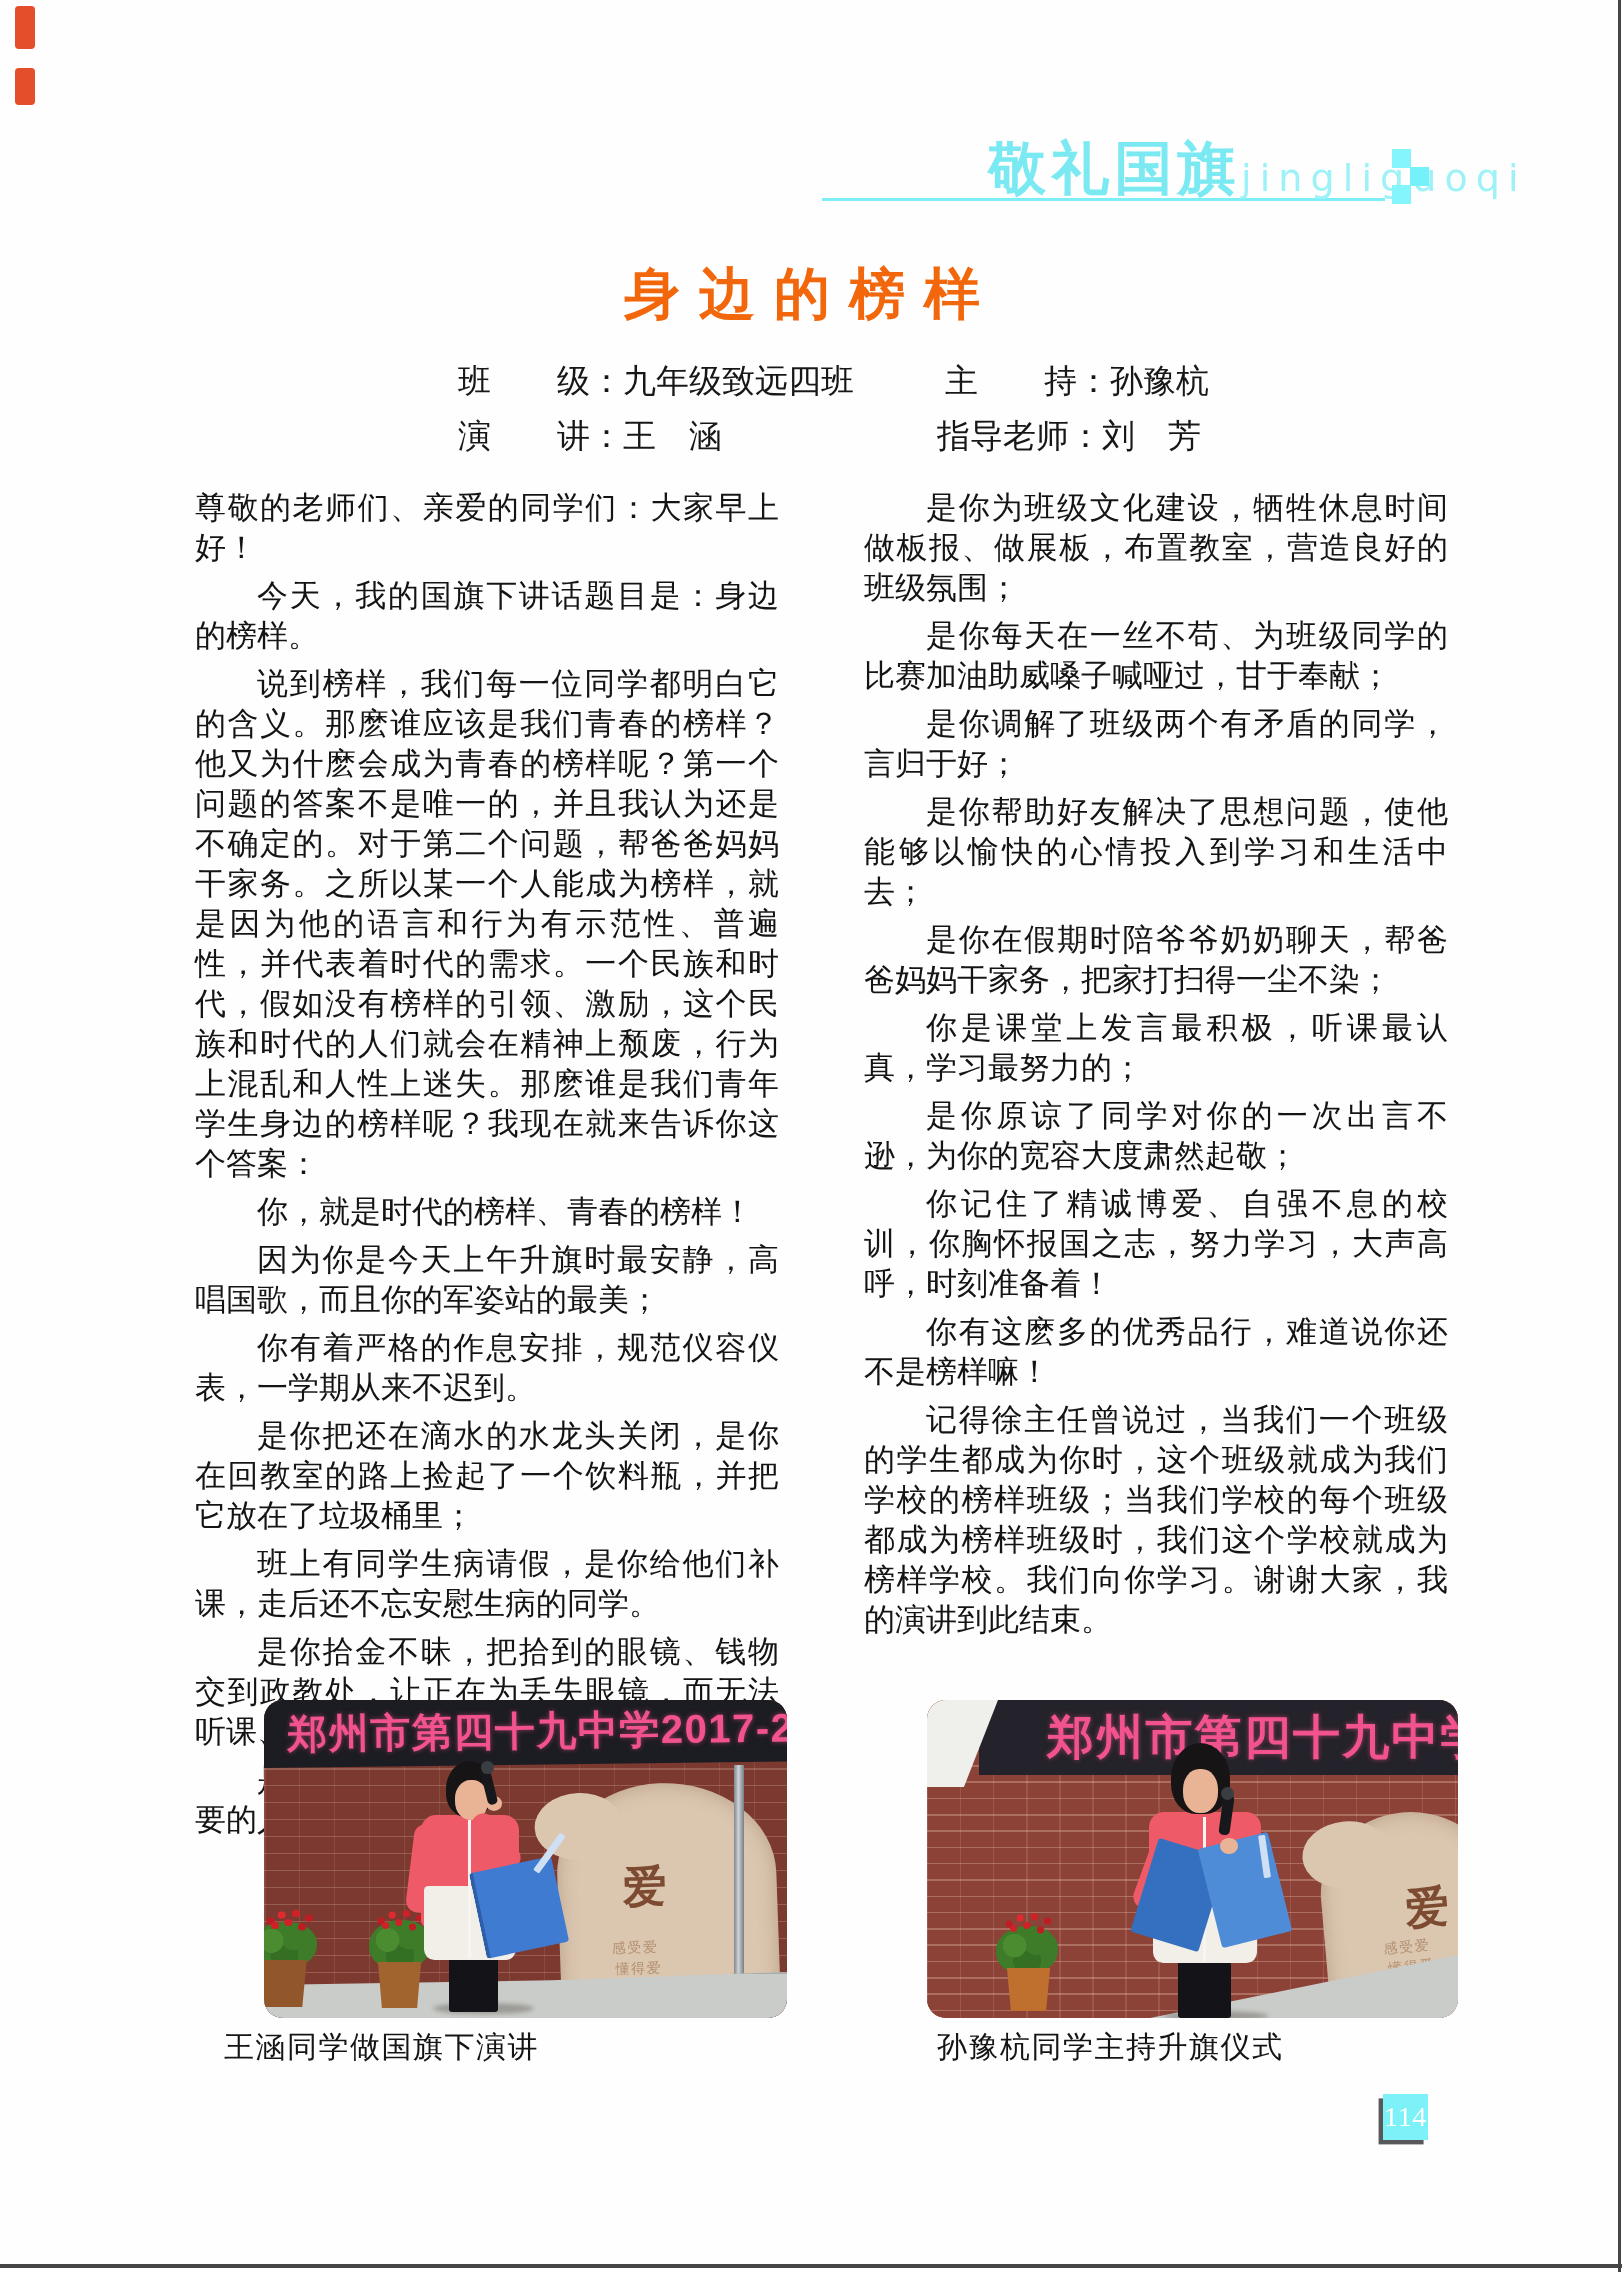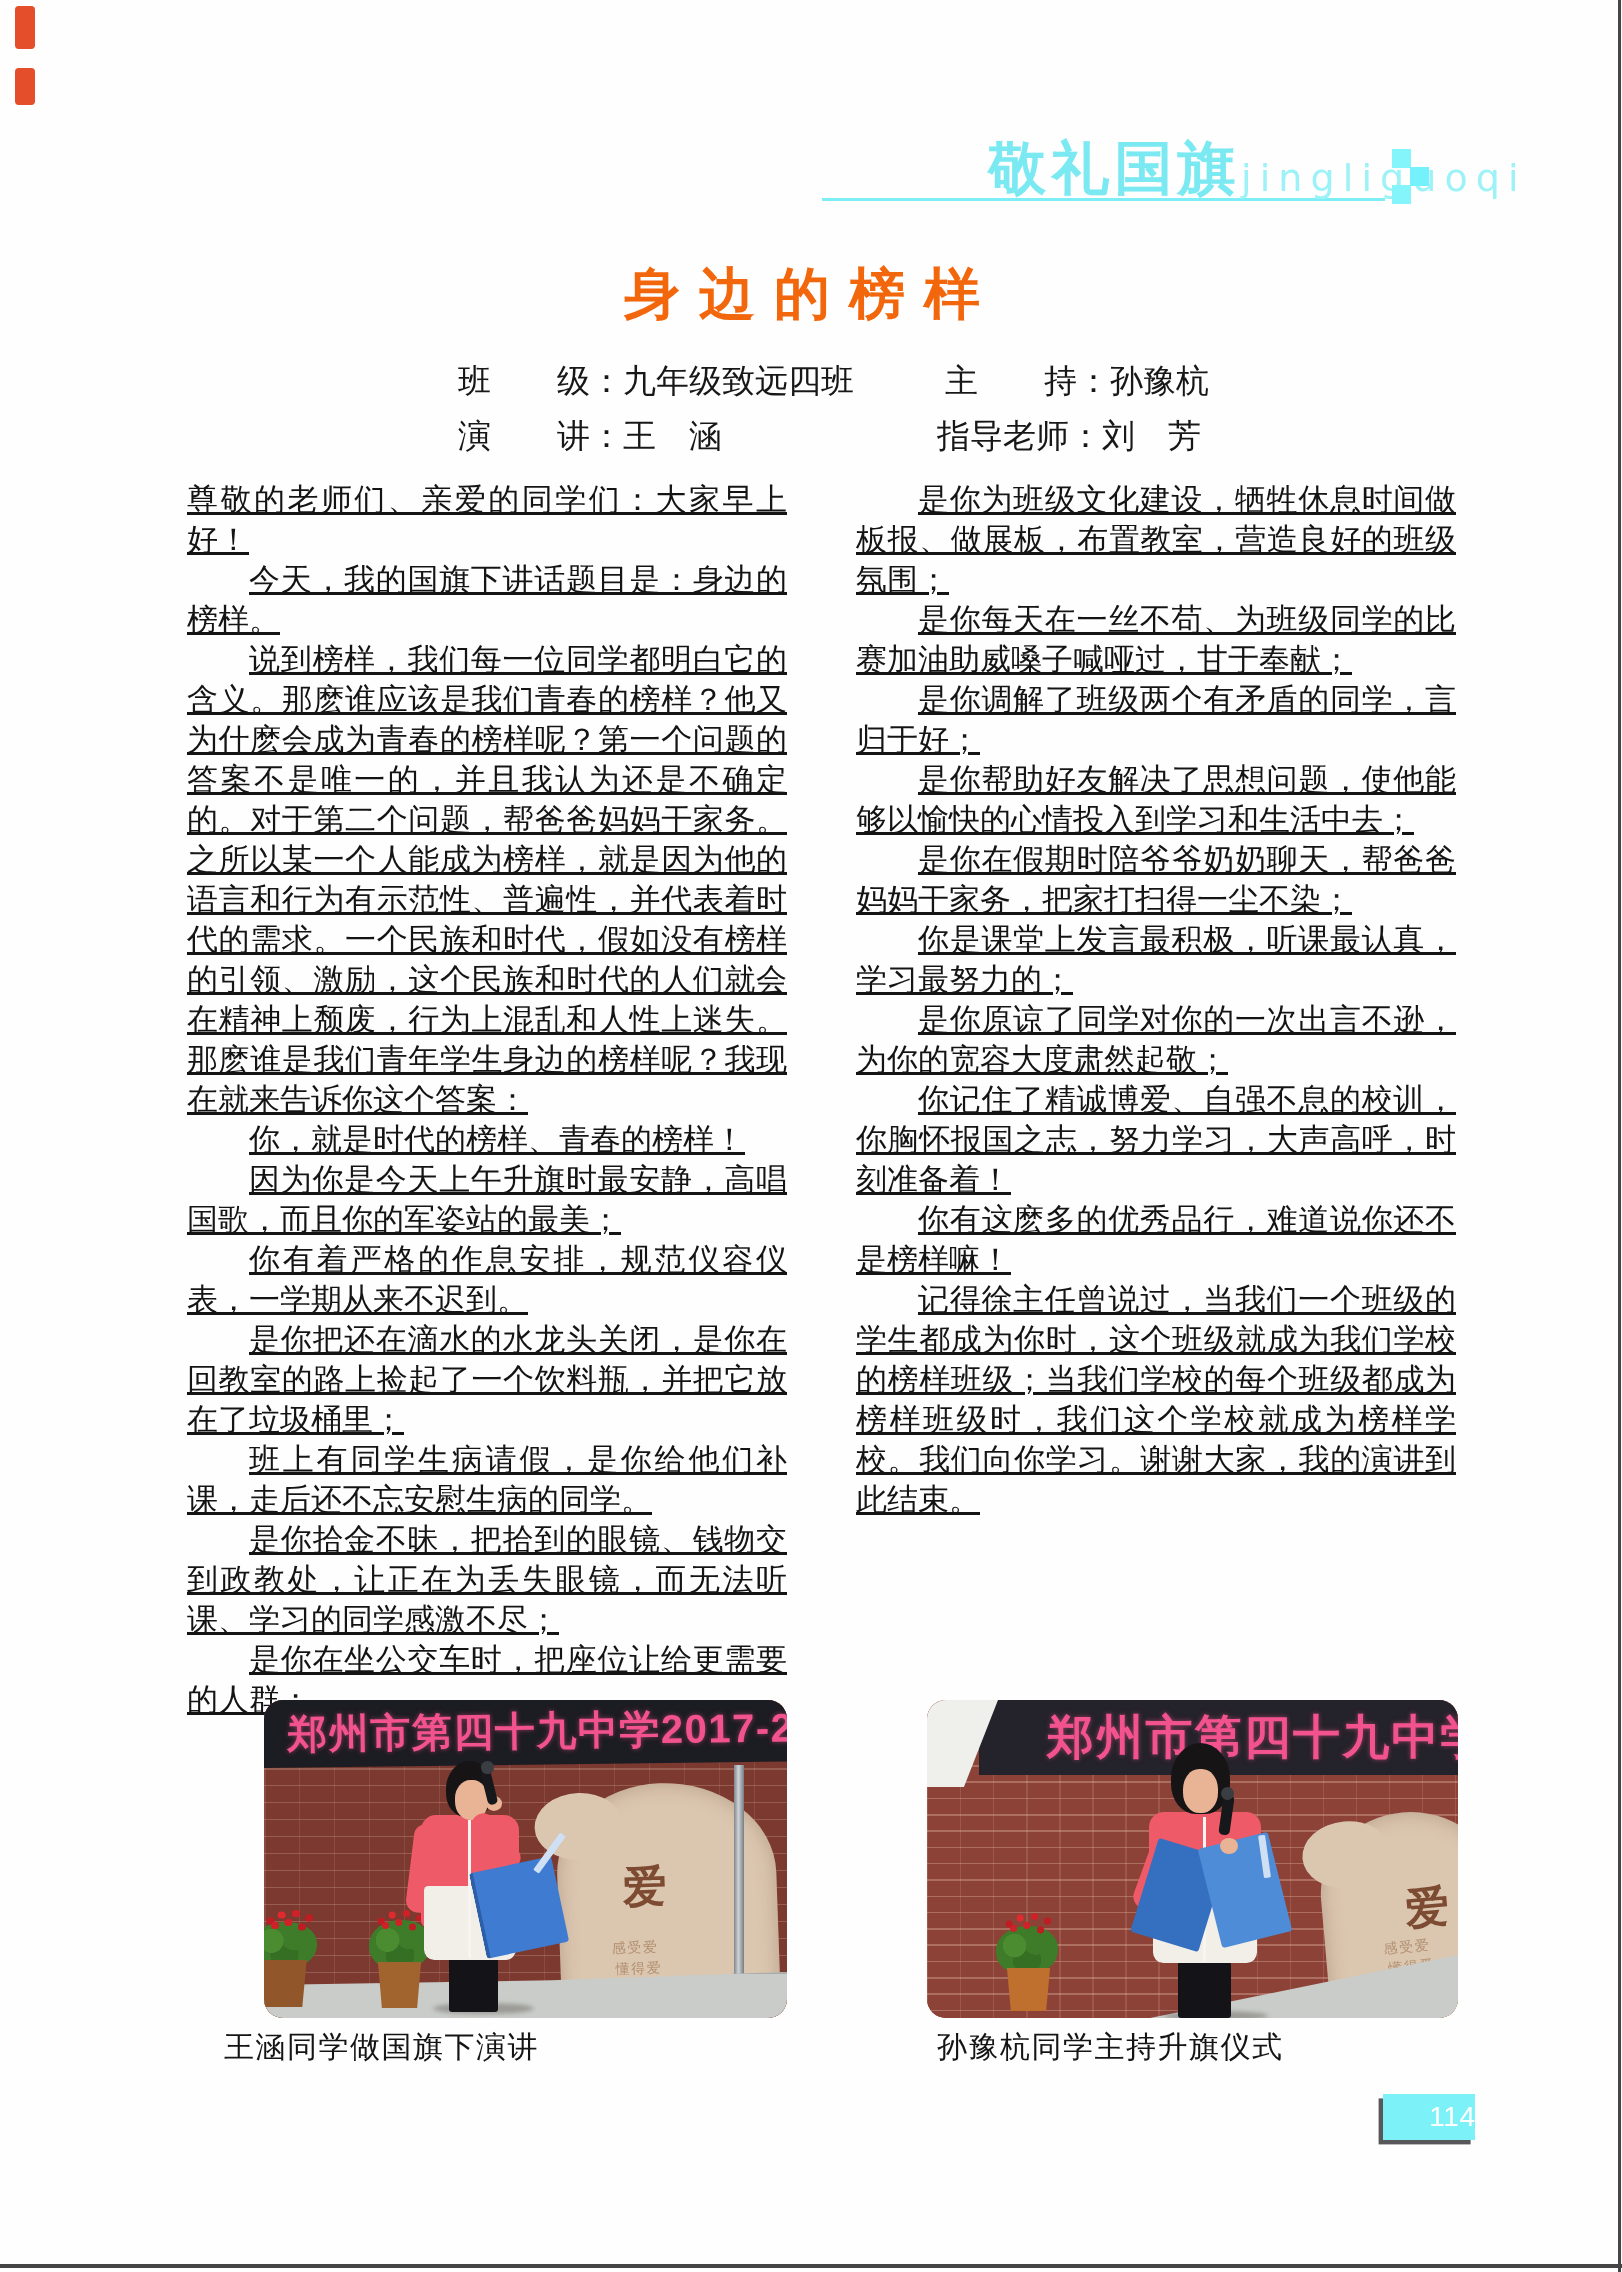--- a/index.html
+++ b/index.html
@@ -33,21 +33,21 @@
   .meta-class{left:458px;top:359px;}
   .meta-host{left:945px;top:359px;}
   .meta-speaker{left:458px;top:414px;}
   .meta-advisor{left:937px;top:414px;}
 
   
   .col{position:absolute;top:479px;width:600px;font-size:31px;line-height:40px;color:#141414;
        text-align:justify;text-justify:inter-character;word-break:break-all;}
   .colL{left:187px;}
   .colR{left:856px;}
-  .col p{margin:0;text-indent:2em;text-decoration:underline;}
+  .col p{margin:8px;text-indent:2em;}
   .col p.no-indent{text-indent:0;}
 
   
   .photo{position:absolute;top:1688px;height:318px;border-radius:19px;overflow:hidden;background:#7c392f;}
   .photoL{left:224px;width:523px;}
   .photoR{left:887px;width:531px;}
   .photo *{position:absolute;}
 
   .brick{left:0;top:0;right:0;bottom:0;}
   .brickL{background-color:#7c392f;
@@ -160,22 +160,22 @@
   
   .caption{position:absolute;top:2027px;margin:0;
            font-family:"Liberation Sans","DejaVu Sans",sans-serif;
            font-size:30px;letter-spacing:1.5px;color:#141414;}
   .capL{left:224px;width:523px;}
   .capR{left:937px;width:531px;}
 
   
   .page-badge{position:absolute;left:1383px;top:2094px;width:45px;height:46px;background:#7df1f8;
               box-shadow:-4.4px 4.4px 0 #58585a;display:flex;align-items:center;justify-content:center;
-              font-family:Liberation Sans, sans-serif;font-size:28px;color:#ffffff;
-              letter-spacing:0.7px;padding-left:47px;}
+              font-family:Liberation Serif, serif;font-size:28px;color:#ffffff;
+              letter-spacing:0.7px;}
 </style>
 </head>
 <body>
 
 <div class="page">
 
   <div class="edge-mark m1"></div>
   <div class="edge-mark m2"></div>
   <div class="edge-strip-right"></div>
   <div class="edge-strip-bottom"></div>

